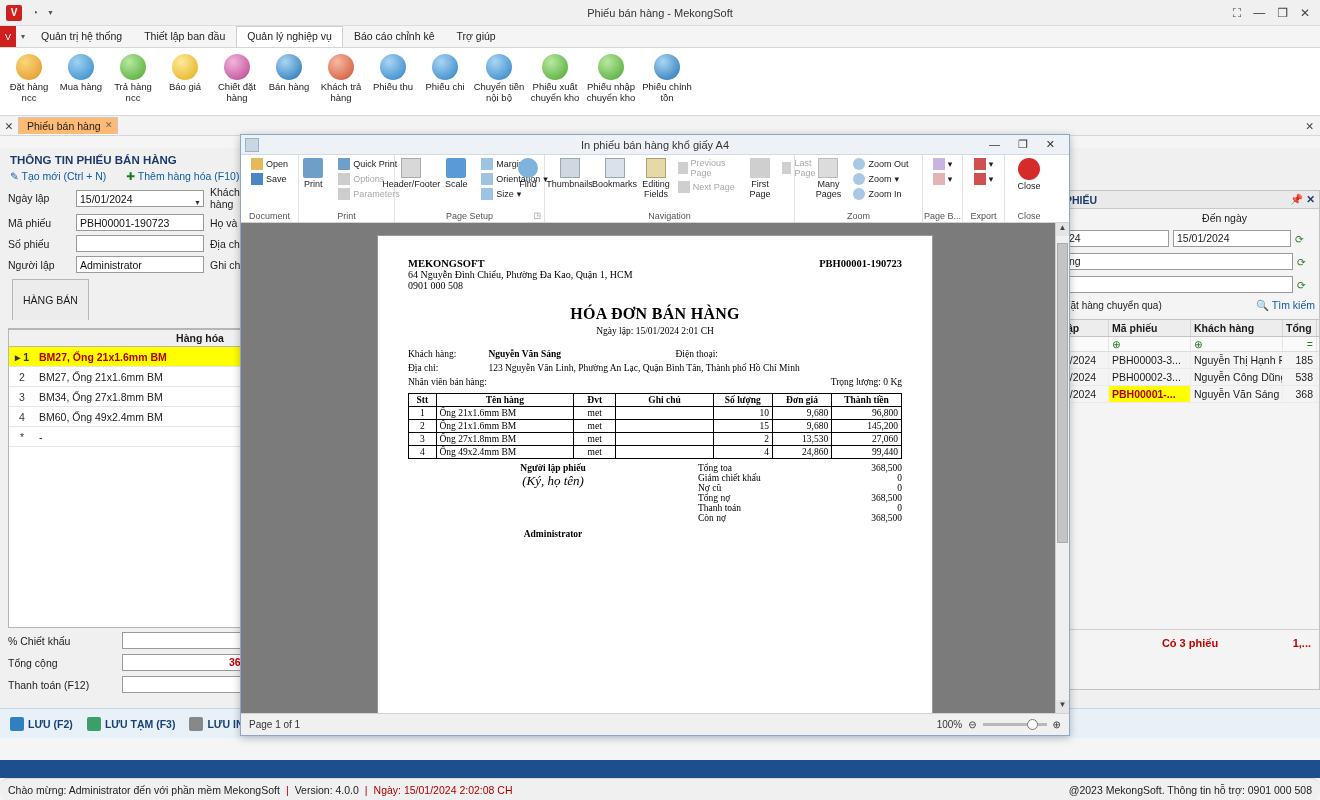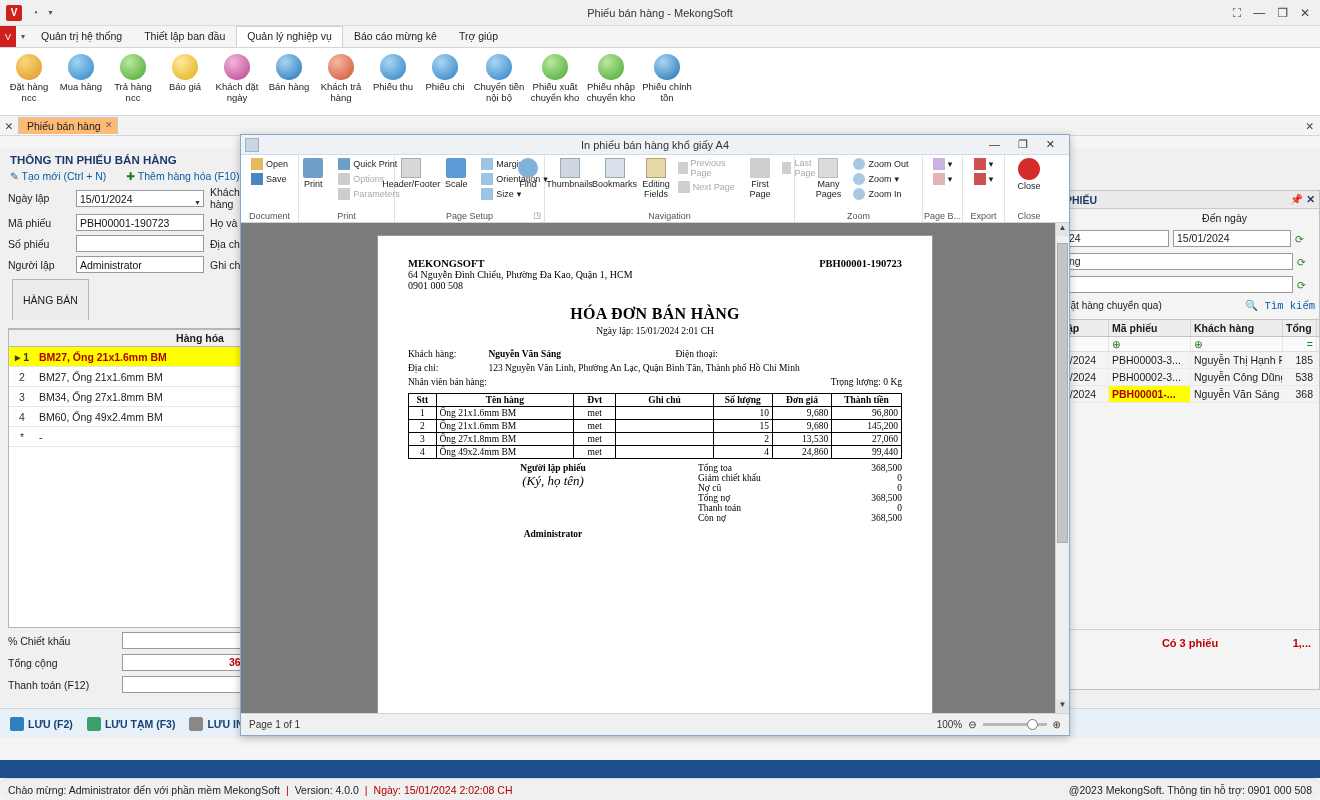--- a/index.html
+++ b/index.html
@@ -203,21 +203,21 @@
       <span>✕</span>
     </div>
   </div>
 
   <div class="ribbon-tabs">
     <div class="rt-logo">V</div>
     <div class="rt-drop">▾</div>
     <div class="rtab">Quản trị hệ thống</div>
     <div class="rtab">Thiết lập ban đầu</div>
     <div class="rtab active">Quản lý nghiệp vụ</div>
-    <div class="rtab">Báo cáo mừng kê</div>
+    <div class="rtab">Báo cáo chỉnh kê</div>
     <div class="rtab">Trợ giúp</div>
   </div>
 
   <div class="ribbon">
     <div class="ribbon-btn">
       <span class="ico" style="background:radial-gradient(circle at 35% 30%, #fbd67a, #e09523);"></span>
       <span class="ico-lbl">Đặt hàng ncc</span>
     </div>
     <div class="ribbon-btn">
       <span class="ico" style="background:radial-gradient(circle at 35% 30%, #9fd2f2, #2f86c8);"></span>
@@ -226,21 +226,21 @@
     <div class="ribbon-btn">
       <span class="ico" style="background:radial-gradient(circle at 35% 30%, #b9e8a0, #49a62e);"></span>
       <span class="ico-lbl">Trả hàng ncc</span>
     </div>
     <div class="ribbon-btn">
       <span class="ico" style="background:radial-gradient(circle at 35% 30%, #ffe99a, #e0ad12);"></span>
       <span class="ico-lbl">Báo giá</span>
     </div>
     <div class="ribbon-btn">
       <span class="ico" style="background:radial-gradient(circle at 35% 30%, #f3b4dc, #b8428e);"></span>
-      <span class="ico-lbl">Khách đặt ngày</span>
+      <span class="ico-lbl">Chiết đặt hàng</span>
     </div>
     <div class="ribbon-btn">
       <span class="ico" style="background:radial-gradient(circle at 35% 30%, #a8d6f4, #1f6fb0);"></span>
       <span class="ico-lbl">Bán hàng</span>
     </div>
     <div class="ribbon-btn">
       <span class="ico" style="background:radial-gradient(circle at 35% 30%, #f6b9a4, #cf5030);"></span>
       <span class="ico-lbl">Khách trả hàng</span>
     </div>
     <div class="ribbon-btn">
@@ -402,21 +402,21 @@
     <div class="rp-row">
       <span class="rp-inp" style="width:228px;"><span>ng</span></span>
       <span style="color:#2a7a2a;">⟳</span>
     </div>
     <div class="rp-row">
       <span class="rp-inp" style="width:228px;"><span></span></span>
       <span style="color:#2a7a2a;">⟳</span>
     </div>
     <div class="rp-row">
       <span style="font-size:10px;">đặt hàng chuyển qua)</span>
-      <span style="margin-left:auto; color:#0b5ca8;font-family:Liberation Mono, monospace;">🔍 <span>Tìm kiếm</span></span>
+      <span style="margin-left:auto; color:#0b5ca8;">🔍 <span>Tìm kiếm</span></span>
     </div>
     <div class="rp-table">
       <div class="rp-head">
         <div class="c" style="width:48px;">lập</div>
         <div class="c" style="width:82px;">Mã phiếu</div>
         <div class="c" style="width:92px;">Khách hàng</div>
         <div class="c" style="width:34px;">Tổng</div>
       </div>
       <div class="rp-filt">
         <div class="c" style="width:48px;">&nbsp;</div>

